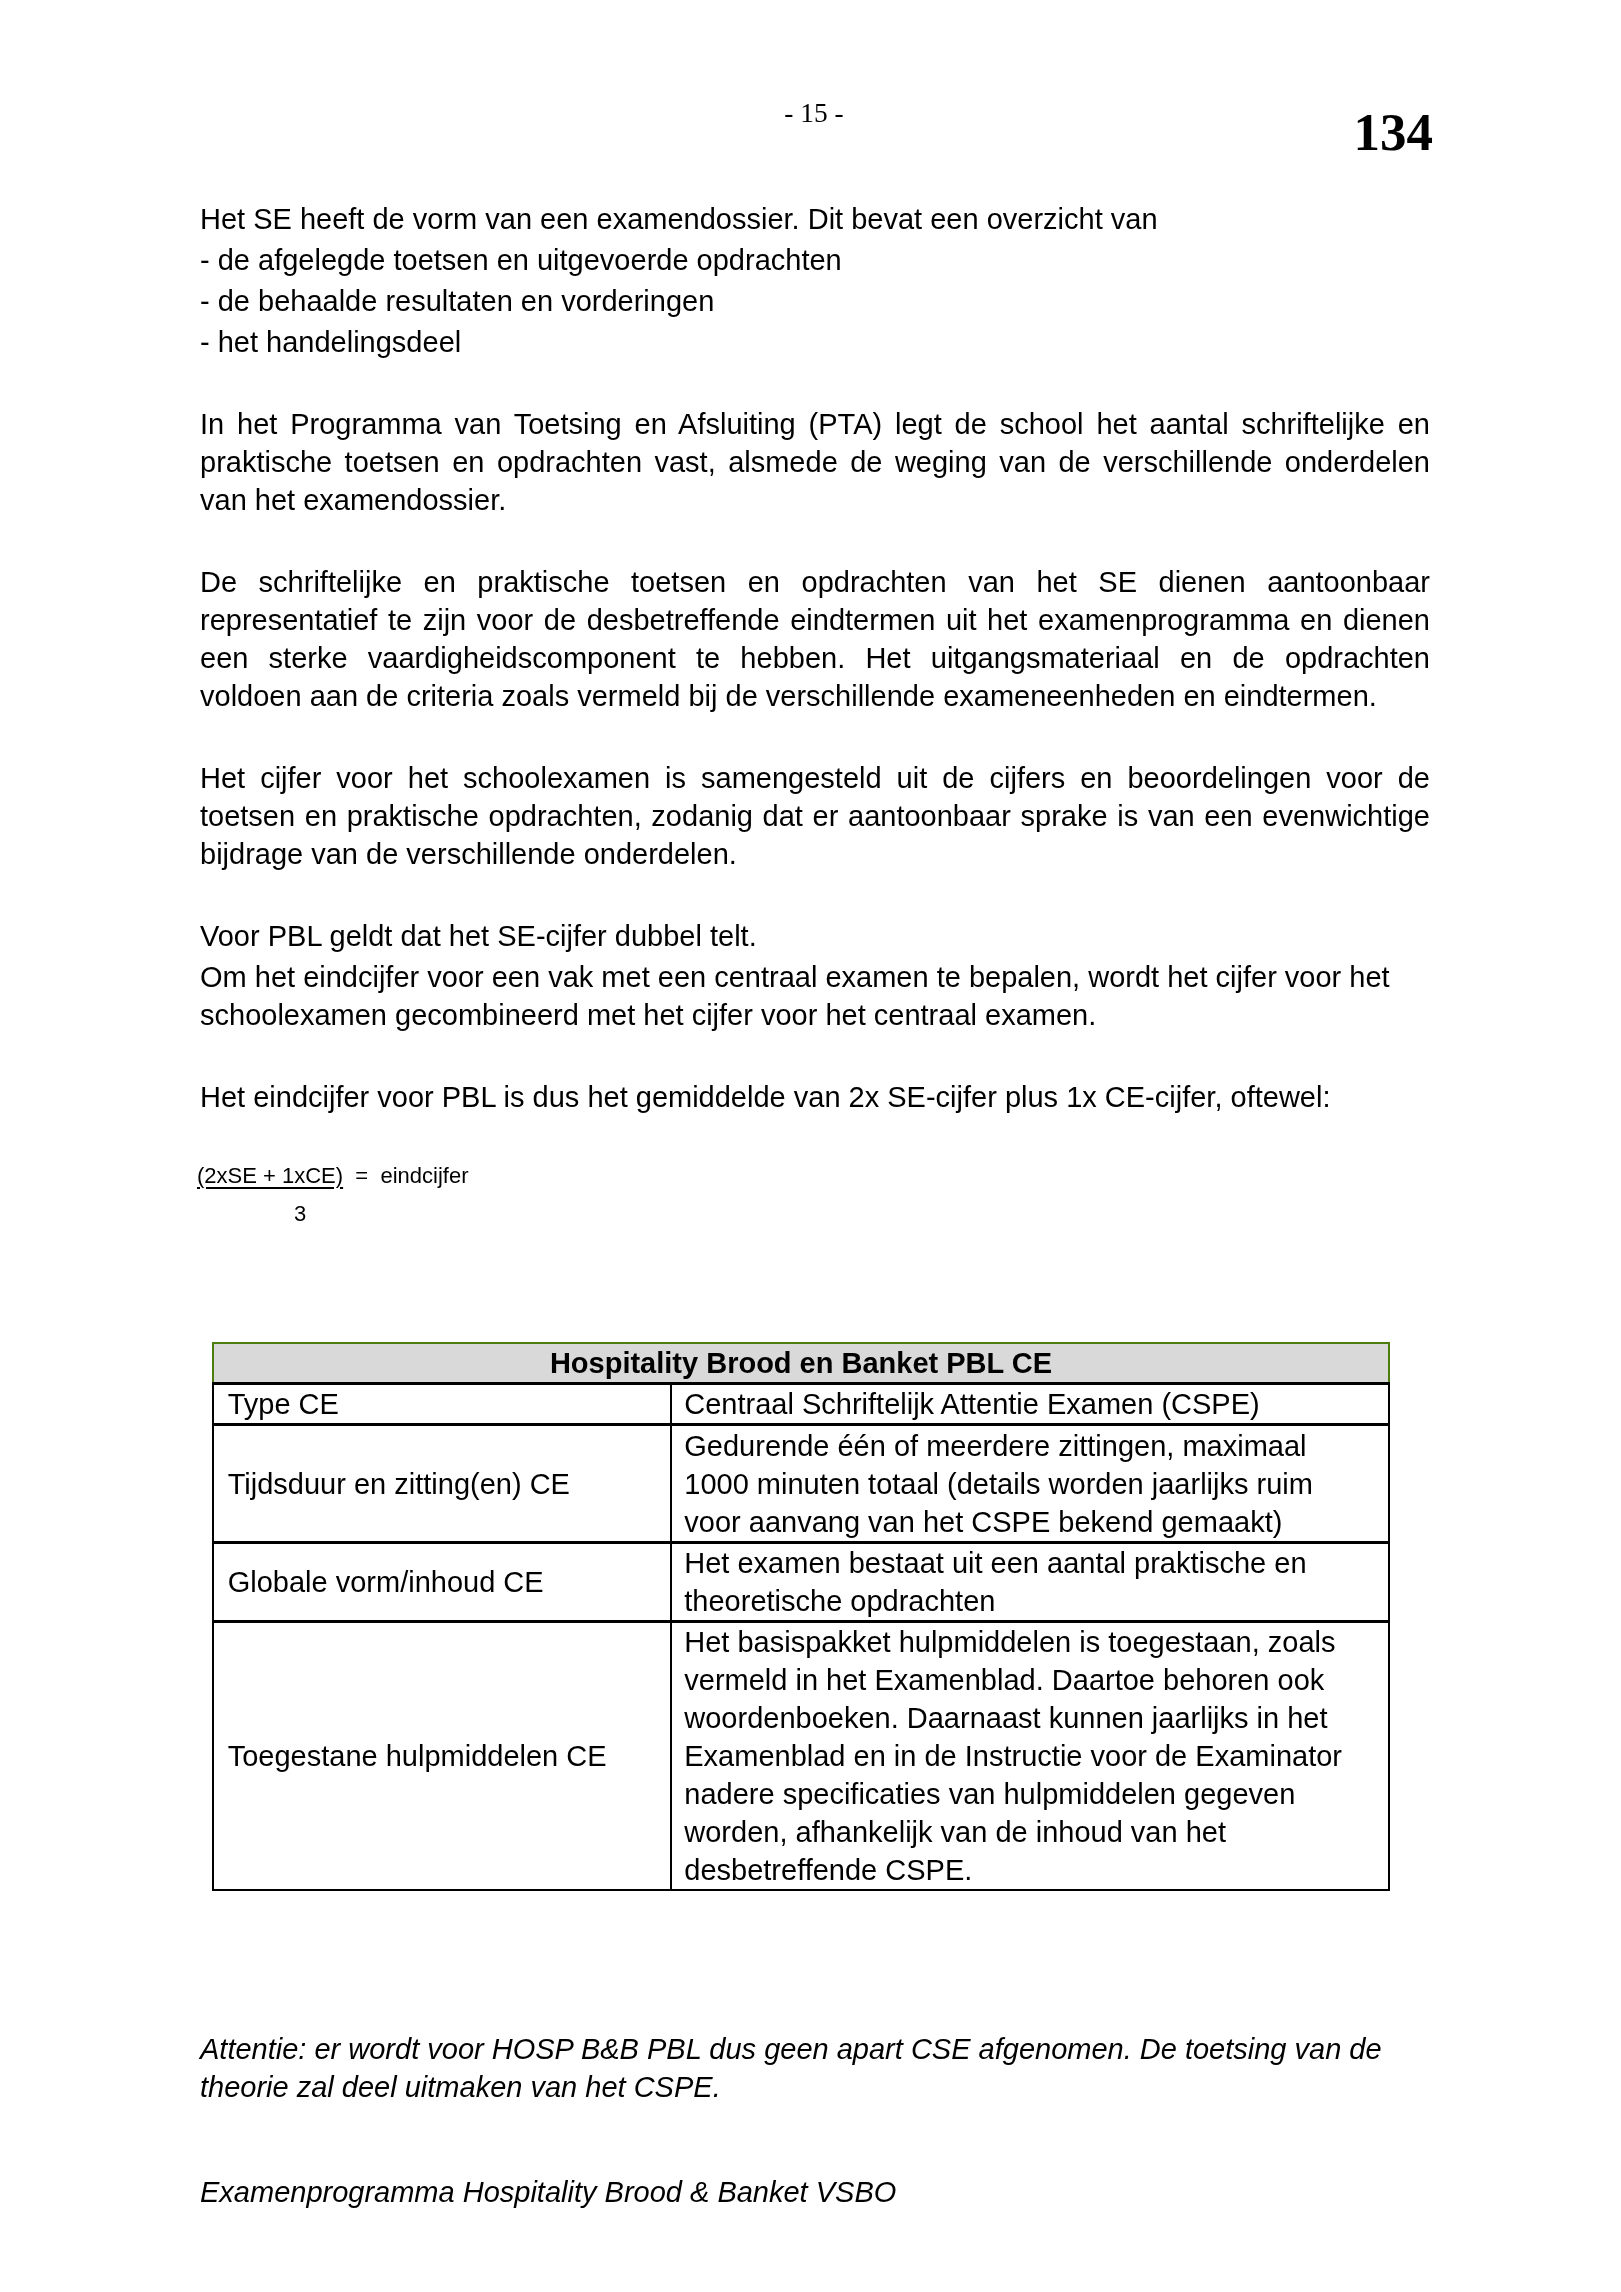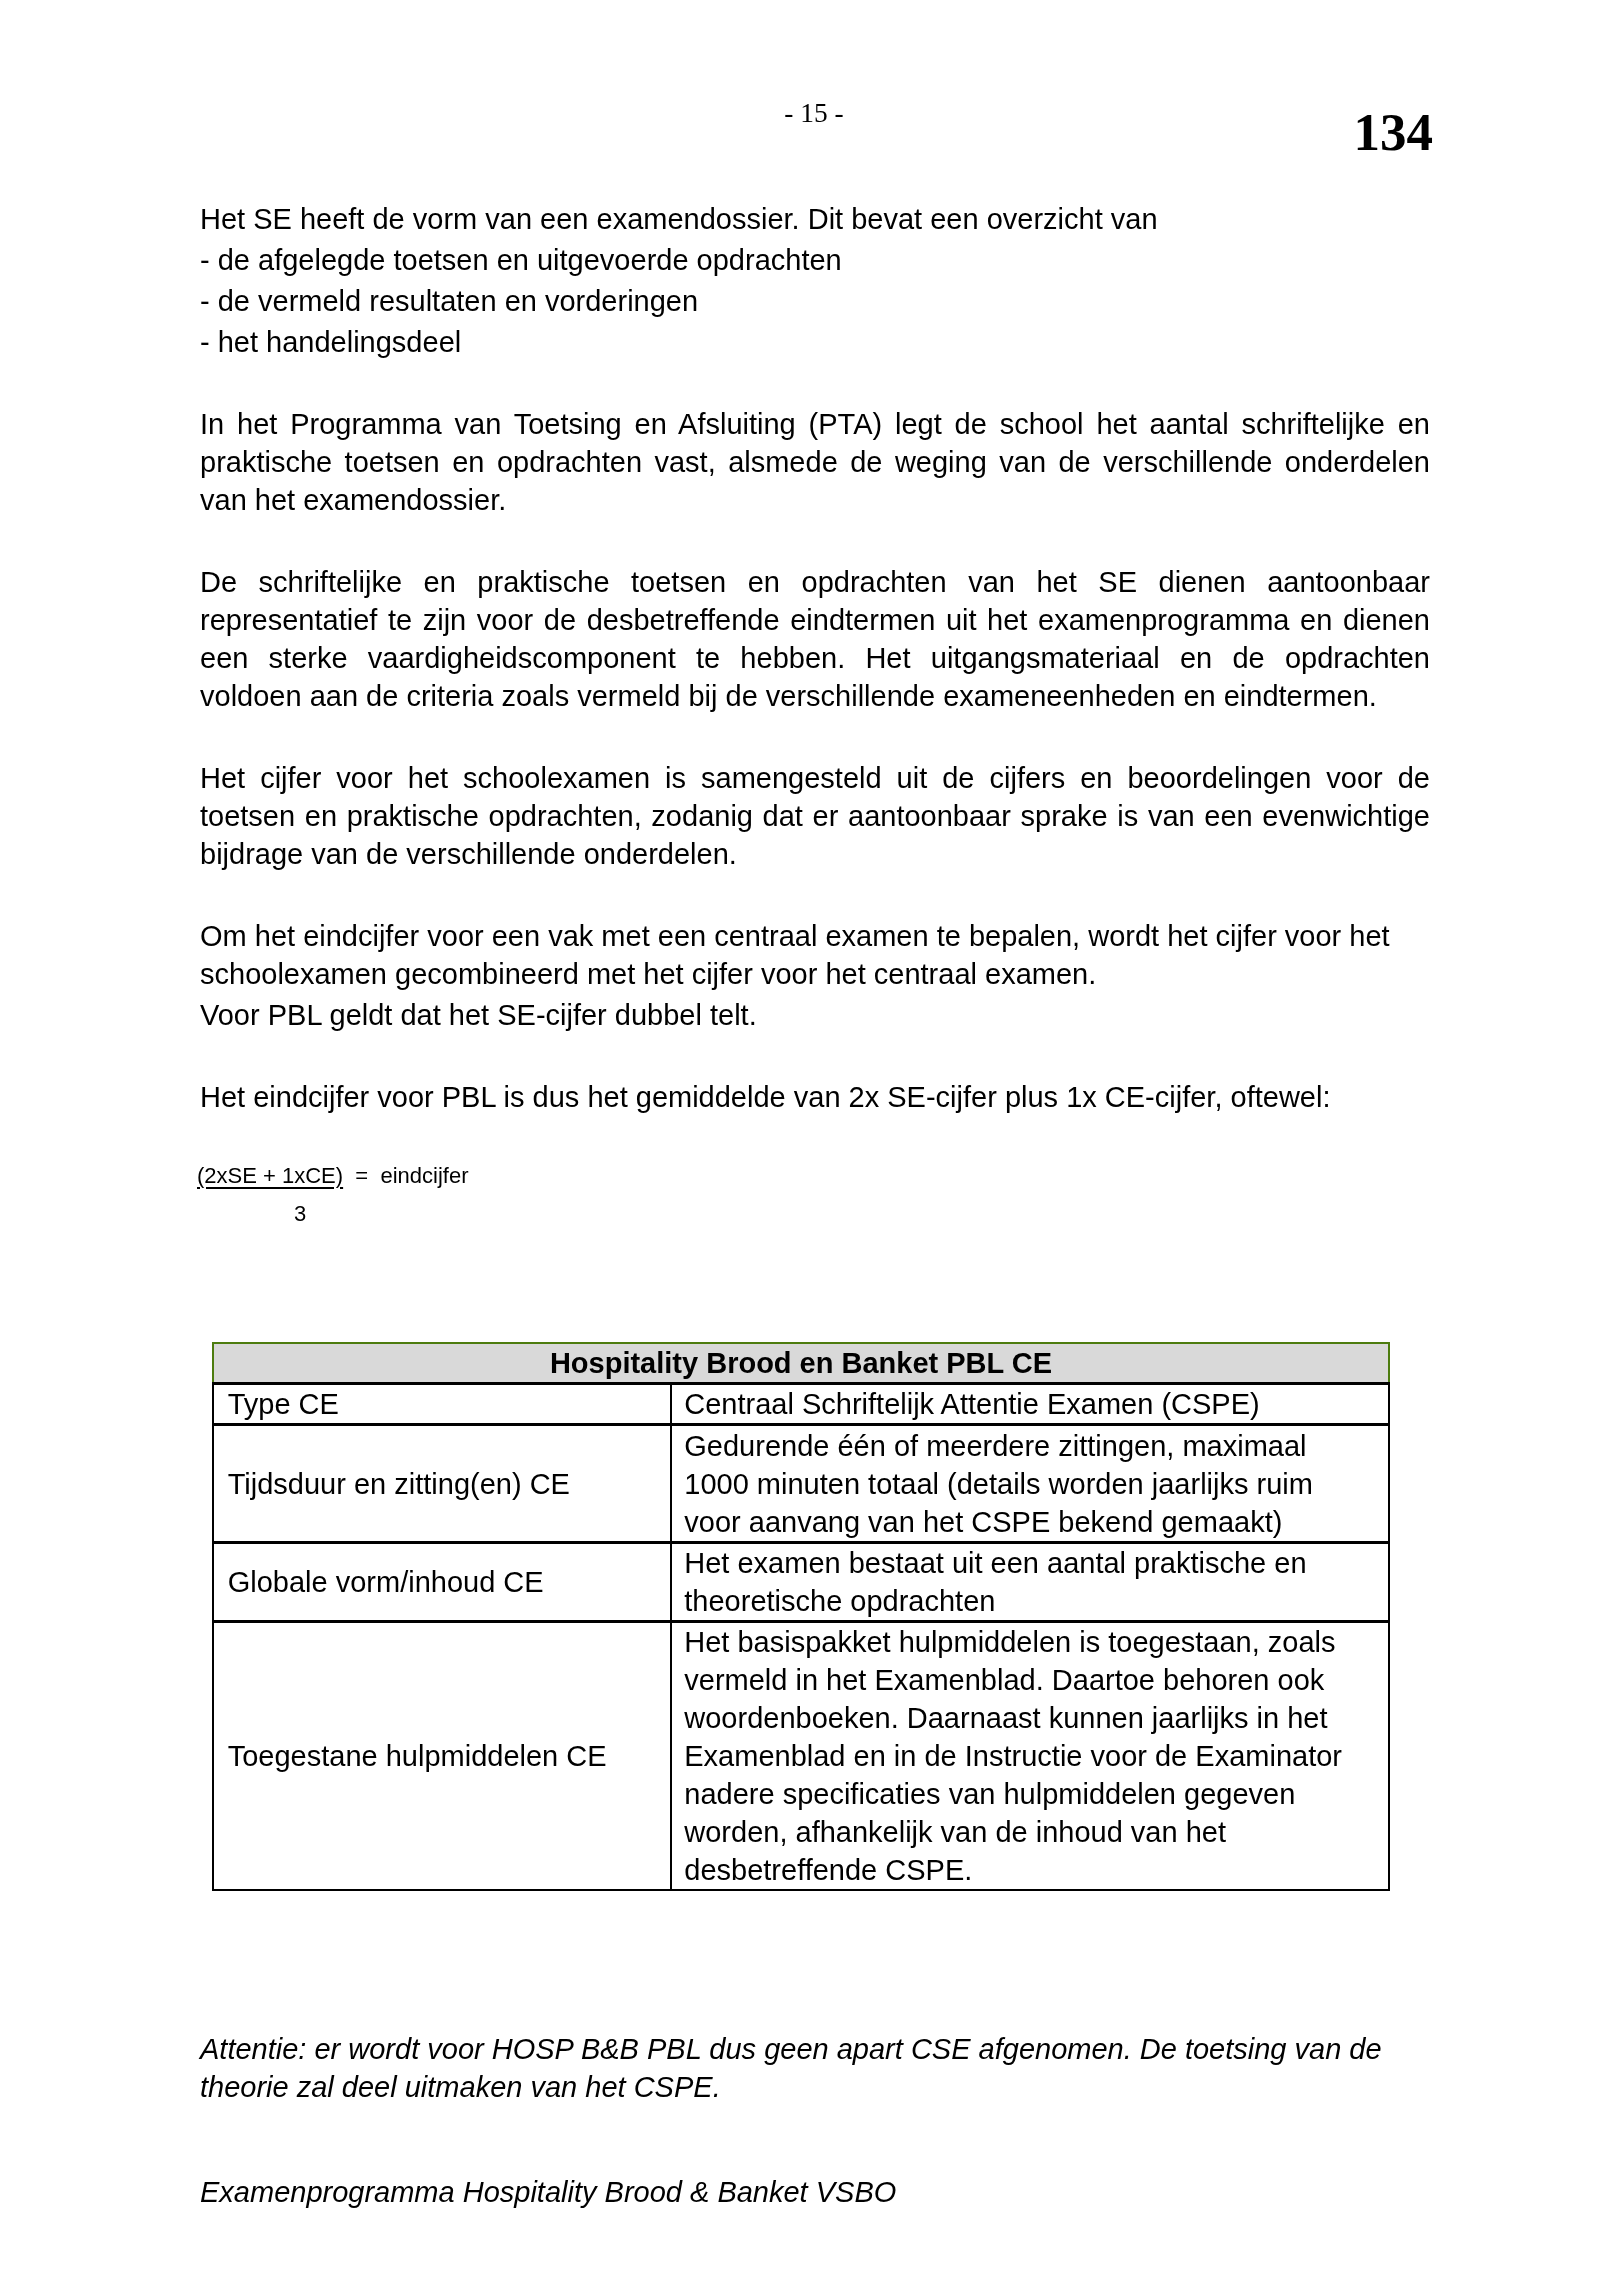--- a/index.html
+++ b/index.html
@@ -31,32 +31,32 @@
 </head>
 <body>
 
 <div class="page-num">- 15 -</div>
 <div class="doc-num">134</div>
 
 <div class="content">
   <p>Het SE heeft de vorm van een examendossier. Dit bevat een overzicht van</p>
   <div>
     <p>- de afgelegde toetsen en uitgevoerde opdrachten</p>
-    <p>- de vermeld resultaten en vorderingen</p>
+    <p>- de behaalde resultaten en vorderingen</p>
     <p>- het handelingsdeel</p>
   </div>
   <div class="gap"></div>
   <p class="justify">In het Programma van Toetsing en Afsluiting (PTA) legt de school het aantal schriftelijke en praktische toetsen en opdrachten vast, alsmede de weging van de verschillende onderdelen van het examendossier.</p>
   <div class="gap"></div>
   <p class="justify">De schriftelijke en praktische toetsen en opdrachten van het SE dienen aantoonbaar representatief te zijn voor de desbetreffende eindtermen uit het examenprogramma en dienen een sterke vaardigheidscomponent te hebben. Het uitgangsmateriaal en de opdrachten voldoen aan de criteria zoals vermeld bij de verschillende exameneenheden en eindtermen.</p>
   <div class="gap"></div>
   <p class="justify">Het cijfer voor het schoolexamen is samengesteld uit de cijfers en beoordelingen voor de toetsen en praktische opdrachten, zodanig dat er aantoonbaar sprake is van een evenwichtige bijdrage van de verschillende onderdelen.</p>
   <div class="gap"></div>
+  <p>Voor PBL geldt dat het SE-cijfer dubbel telt.</p>
   <p>Om het eindcijfer voor een vak met een centraal examen te bepalen, wordt het cijfer voor het schoolexamen gecombineerd met het cijfer voor het centraal examen.</p>
-  <p>Voor PBL geldt dat het SE-cijfer dubbel telt.</p>
   <div class="gap"></div>
   <p class="justify">Het eindcijfer voor PBL is dus het gemiddelde van 2x SE-cijfer plus 1x CE-cijfer, oftewel:</p>
   <div class="gap"></div>
   <div class="formula">
     <span class="num">(2xSE + 1xCE)</span>&nbsp;&nbsp;<span>=</span>&nbsp;&nbsp;<span>eindcijfer</span>
     <span class="den">3</span>
   </div>
 </div>
 
 <table class="ce">

